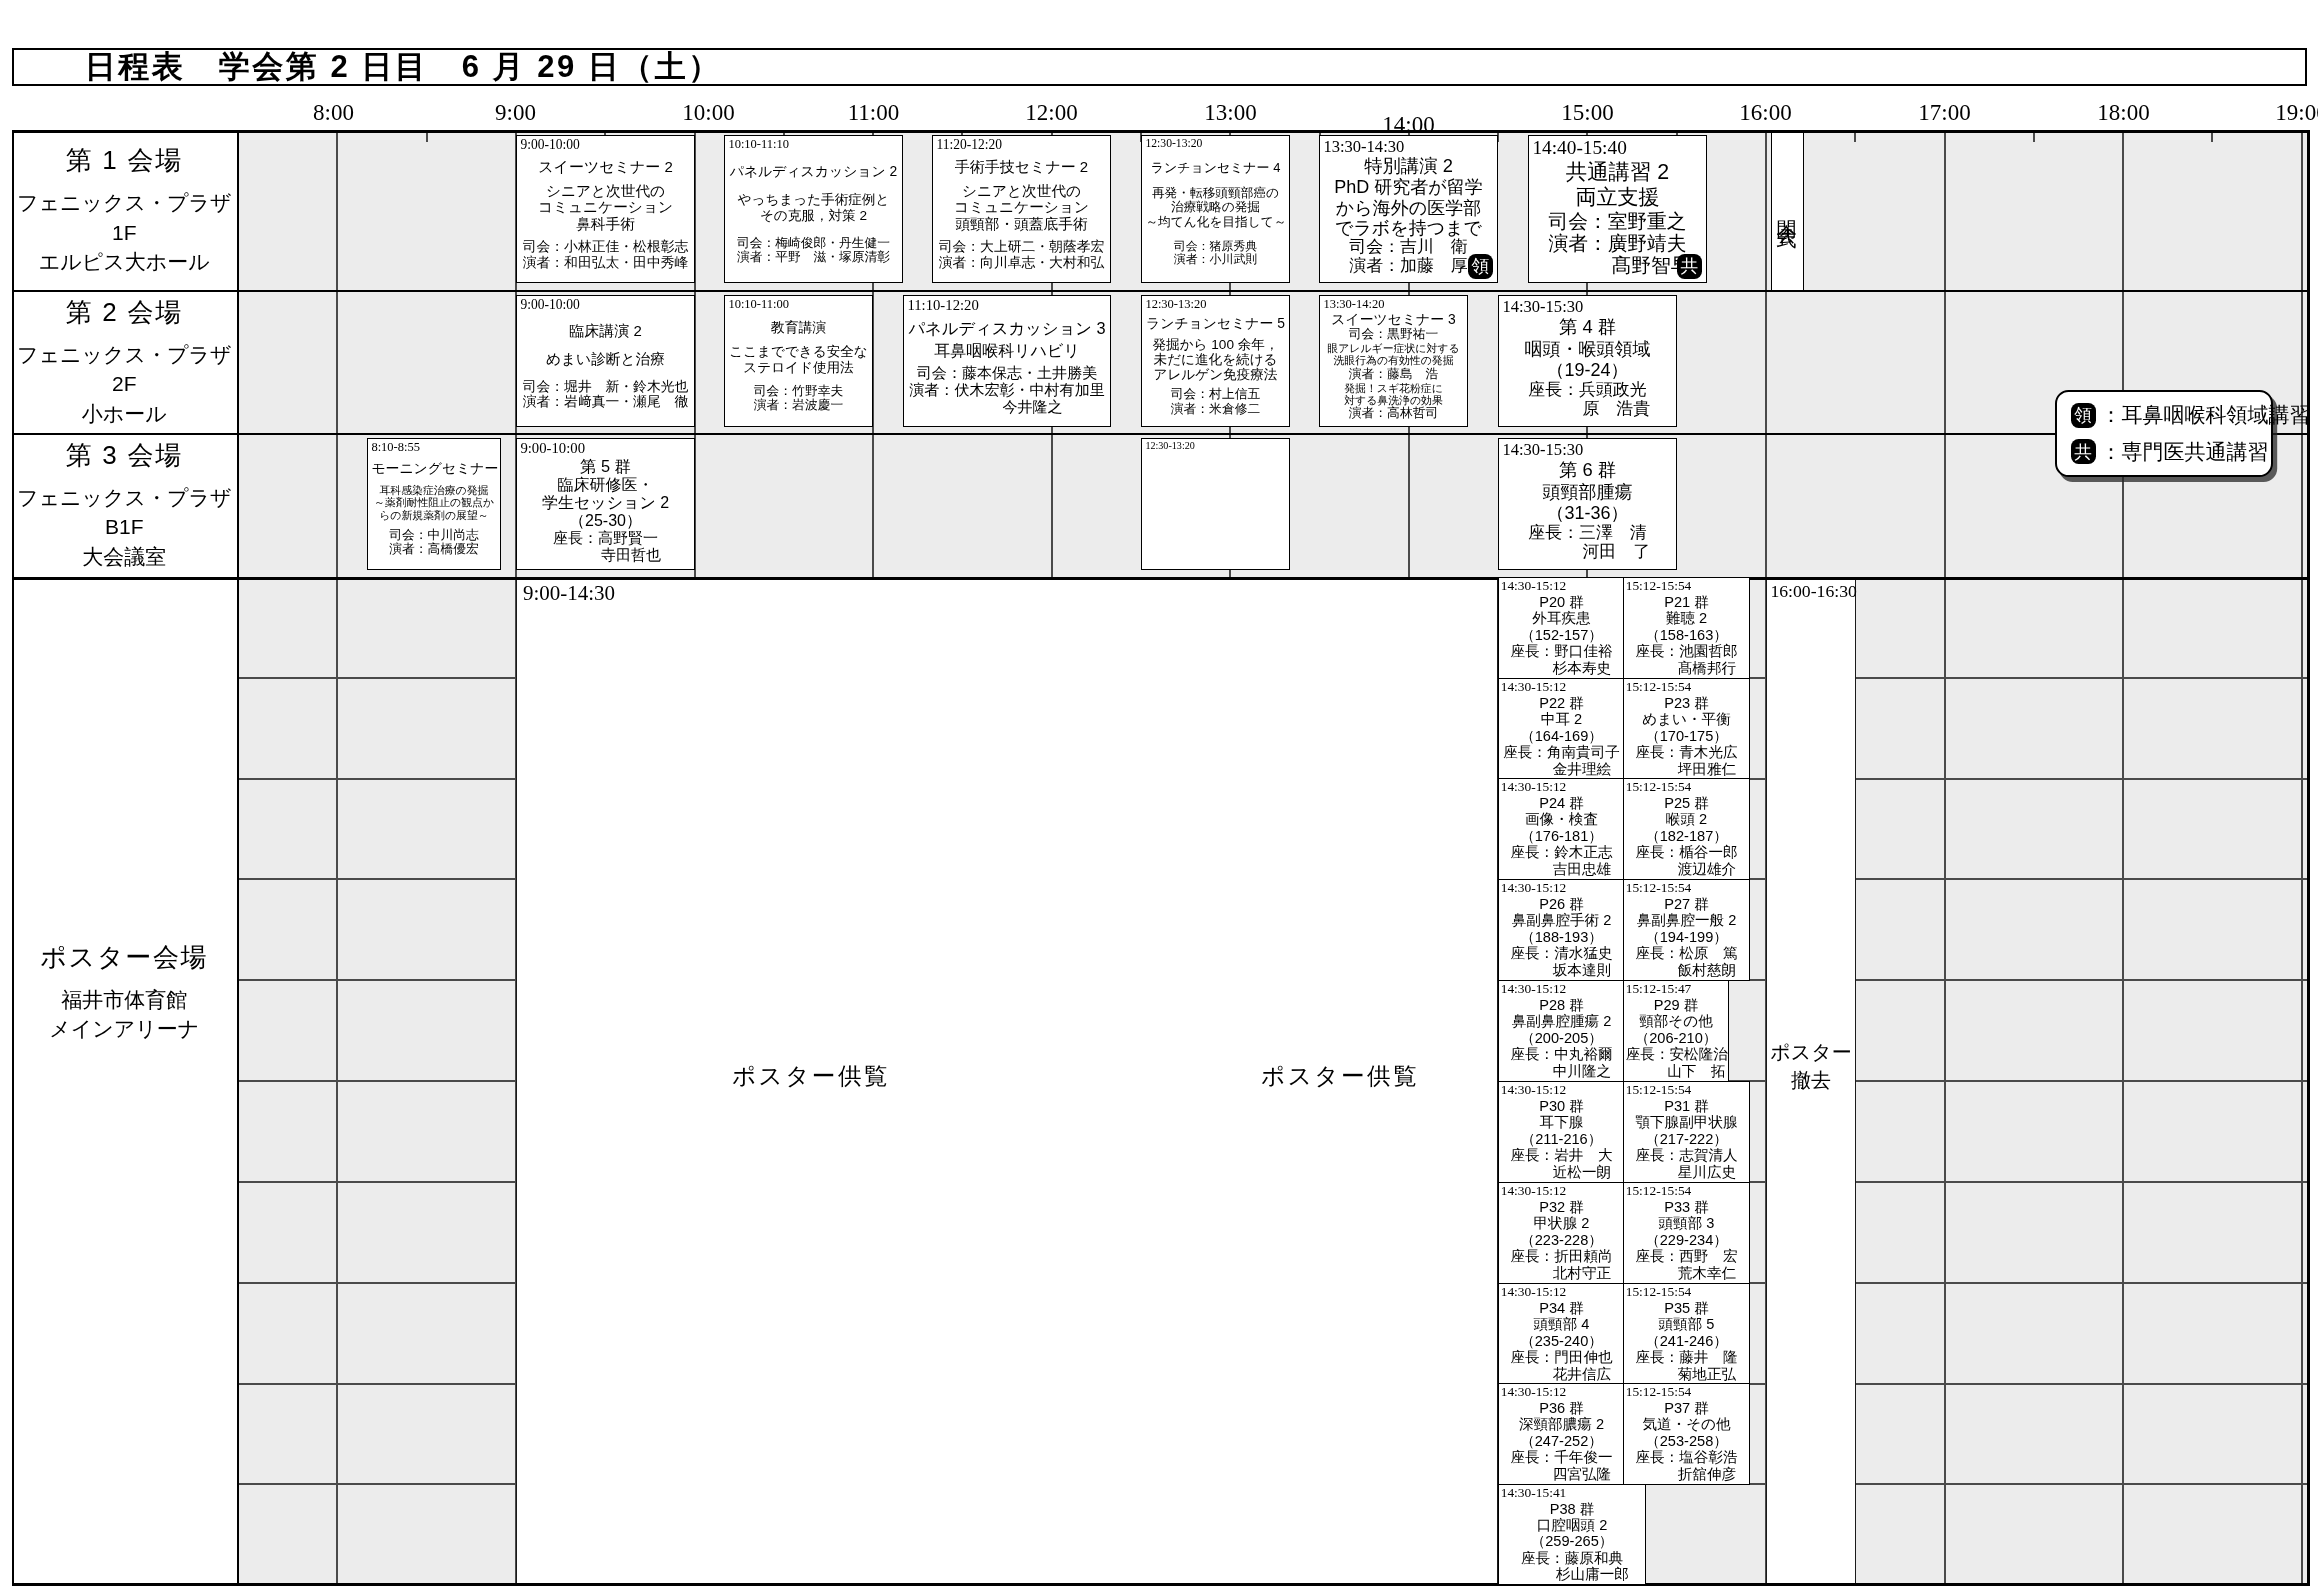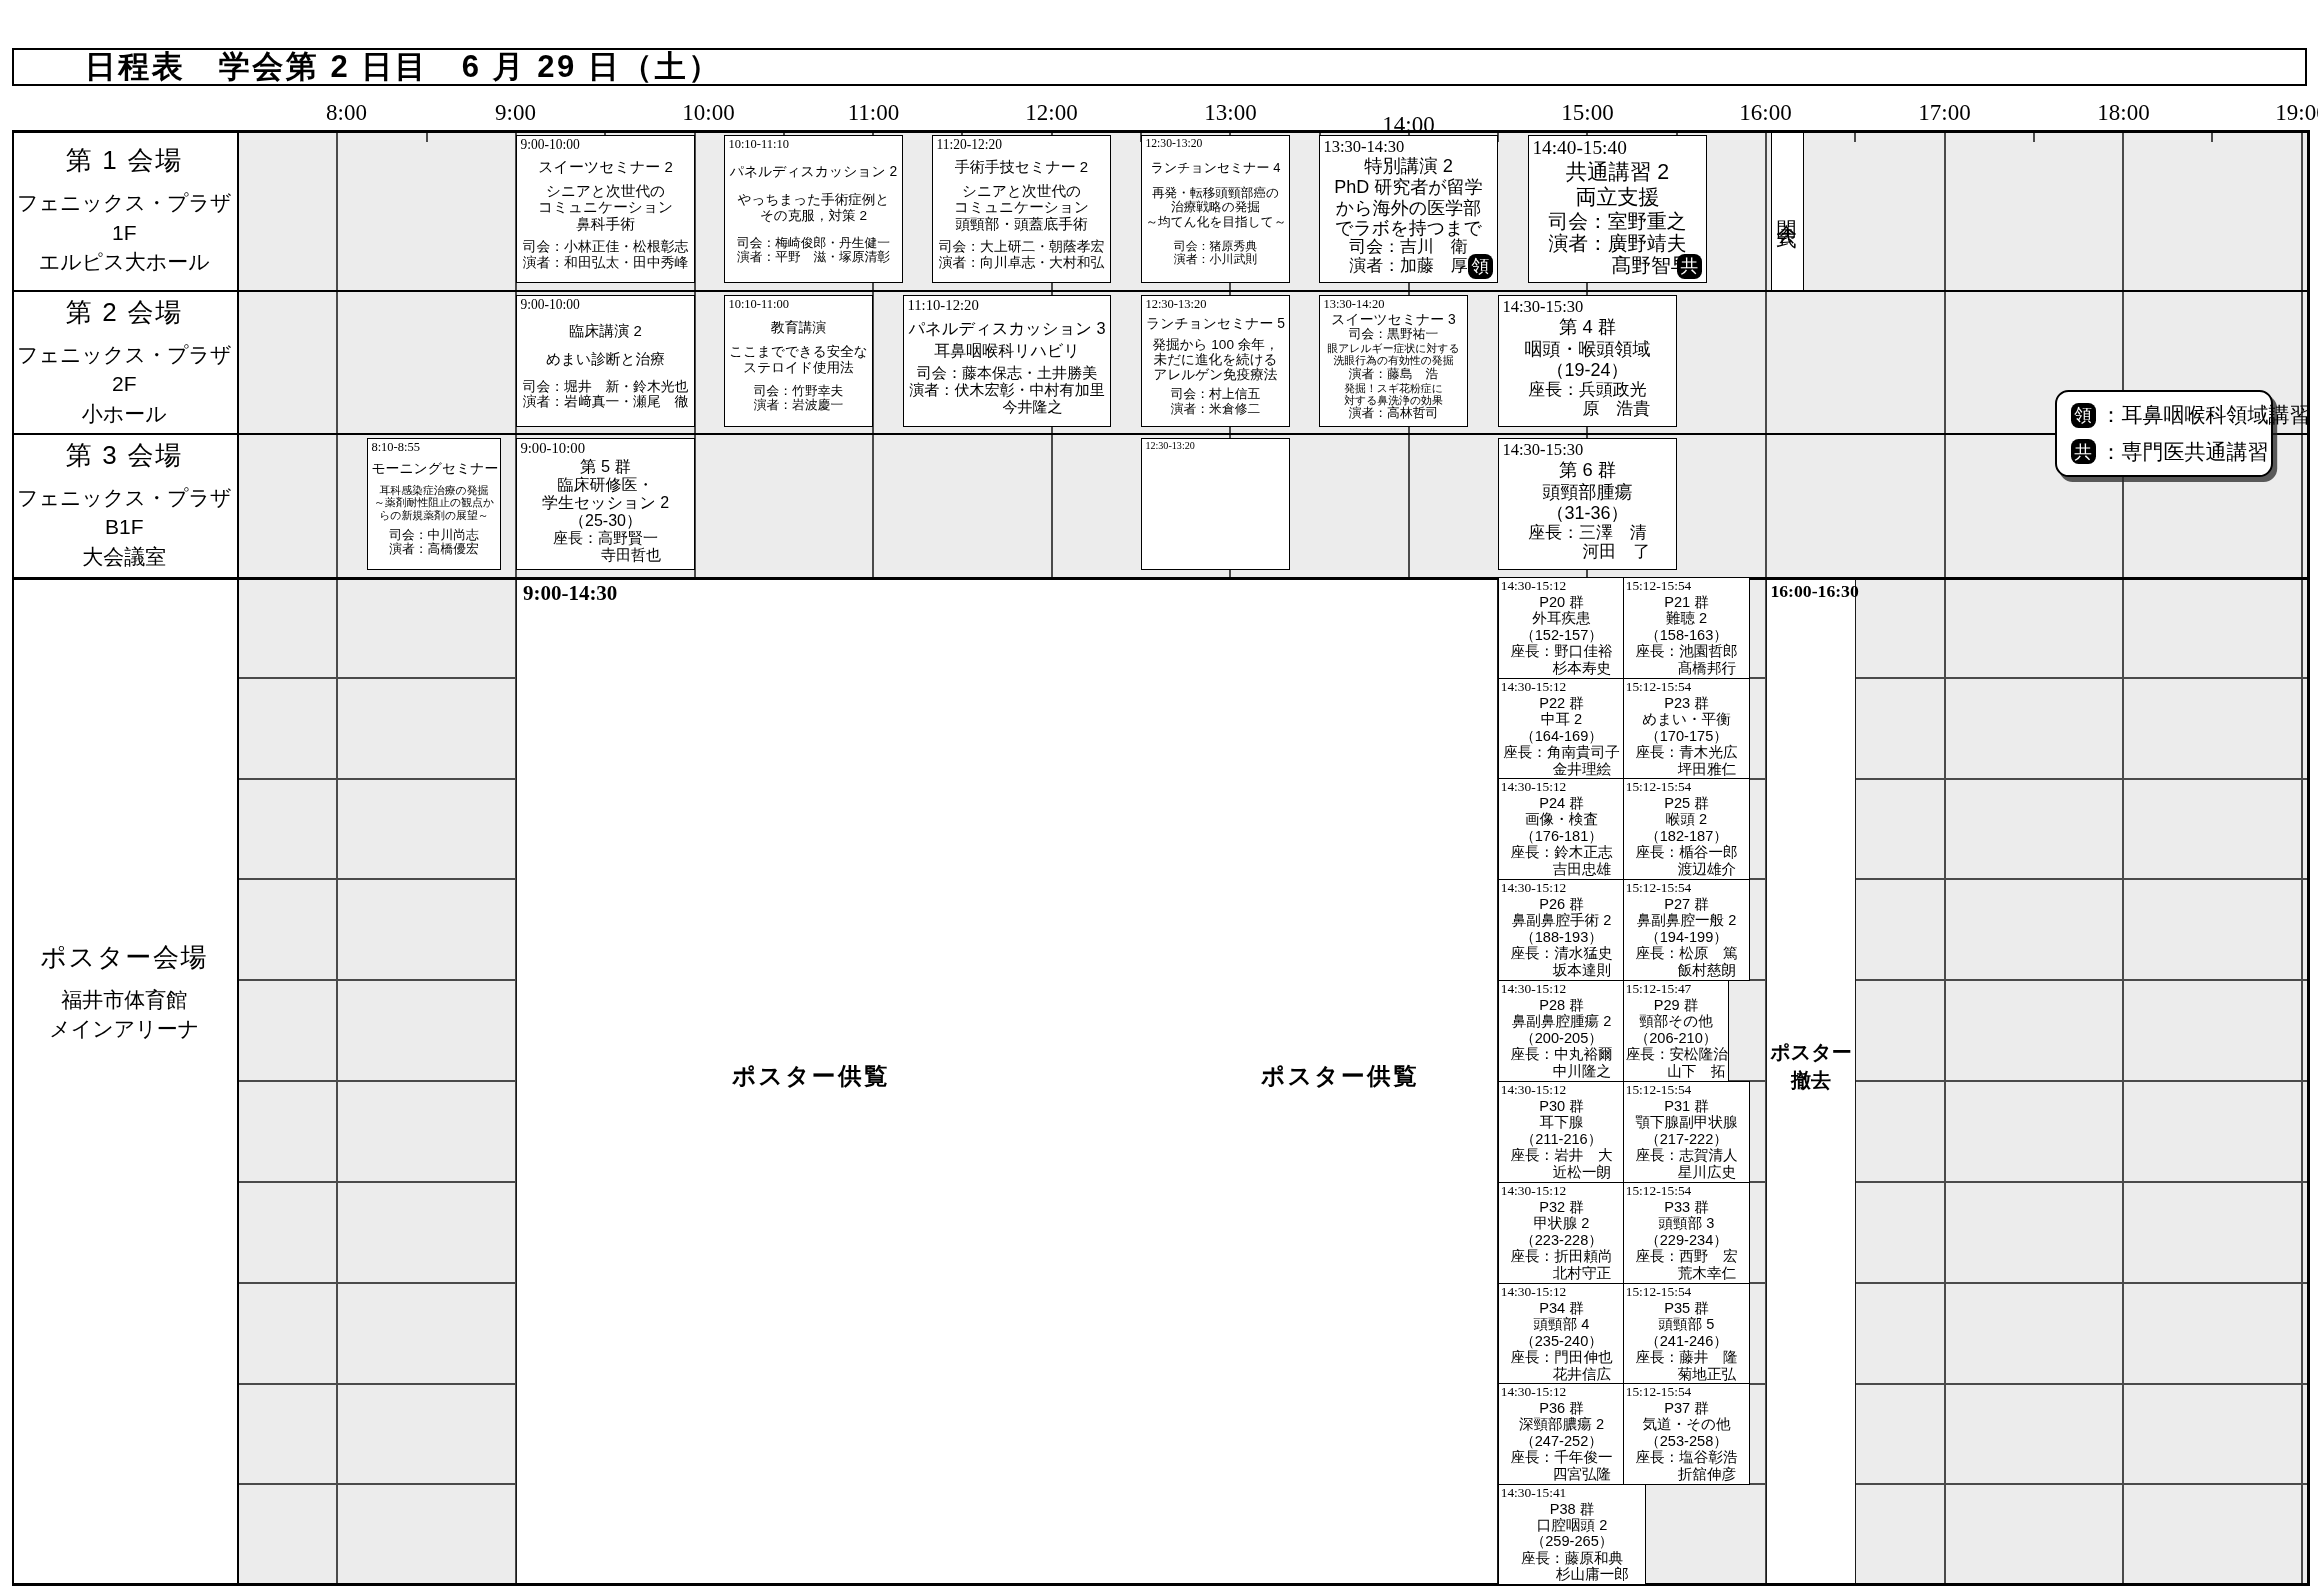--- a/index.html
+++ b/index.html
@@ -30,21 +30,21 @@
   .l-name{font-size:1.02em;}
   .l-body{font-size:1.0em;}
   .l-small{font-size:0.8em;}
   .l-people{font-size:0.94em;}
   .l-p2{font-size:0.94em;padding-left:3.4em;}
   .l-pp2{padding-left:2.8em;}
   .pblk .ln{line-height:1.1;}
   .badge{position:absolute;right:4.2px;bottom:3.4px;width:25px;height:25px;background:#000;color:#fff;
        border-radius:7.6px;display:flex;align-items:center;justify-content:center;font-size:17.7px;z-index:4;}
   .badge.static{position:static;flex:0 0 auto;}
-  .mcell{position:absolute;background:#fff;border:1.7px solid #1a1a1a;box-sizing:border-box;z-index:2;font-weight:bold;}
+  .mcell{position:absolute;background:#fff;border:1.7px solid #1a1a1a;box-sizing:border-box;z-index:2;}
   #viewing-cell{left:516px;top:577px;width:982px;height:1008px;}
   #removal-cell{left:1766px;top:577px;width:90px;height:1008px;}
   .vtime{position:absolute;left:5.9px;top:2.5px;font-size:21px;
        font-family:"Liberation Serif","DejaVu Serif",serif;white-space:nowrap;}
   #removal-cell .vtime{font-size:17.7px;left:3.4px;}
   .pv{position:absolute;transform:translate(-50%,-50%);font-size:23.6px;letter-spacing:2.5px;white-space:nowrap;}
   #pv1{left:30%;top:49.5%;} #pv2{left:84%;top:49.5%;}
   .rm-label{position:absolute;left:50%;top:48.5%;transform:translate(-50%,-50%);width:84px;
        text-align:center;font-size:20px;line-height:1.4;}
   #closing-cell{position:absolute;left:1771px;top:130px;width:33px;height:160px;background:#fff;
@@ -574,21 +574,21 @@
   <div id="legend">
     <div class="lrow">
       <span class="badge static">領</span>
       <span>：耳鼻咽喉科領域講習</span>
     </div>
     <div class="lrow">
       <span class="badge static">共</span>
       <span>：専門医共通講習</span>
     </div>
   </div>
-<div class="tlabel" style="left: 300px; top: 100px; width: 93px;">8:00</div>
+<div class="tlabel" style="left: 287px; top: 100px; width: 93px;">8:00</div>
     <div class="tlabel" style="left: 469px; top: 100px; width: 93px;">9:00</div>
     <div class="tlabel" style="left: 662px; top: 100px; width: 93px;">10:00</div>
     <div class="tlabel" style="left: 827px; top: 100px; width: 93px;">11:00</div>
     <div class="tlabel" style="left: 1005px; top: 100px; width: 93px;">12:00</div>
     <div class="tlabel" style="left: 1184px; top: 100px; width: 93px;">13:00</div>
     <div class="tlabel" style="left: 1362px; top: 100px; width: 93px; margin-top: 12px;">14:00</div>
     <div class="tlabel" style="left: 1541px; top: 100px; width: 93px;">15:00</div>
     <div class="tlabel" style="left: 1719px; top: 100px; width: 93px;">16:00</div>
     <div class="tlabel" style="left: 1898px; top: 100px; width: 93px;">17:00</div>
     <div class="tlabel" style="left: 2077px; top: 100px; width: 93px;">18:00</div>

